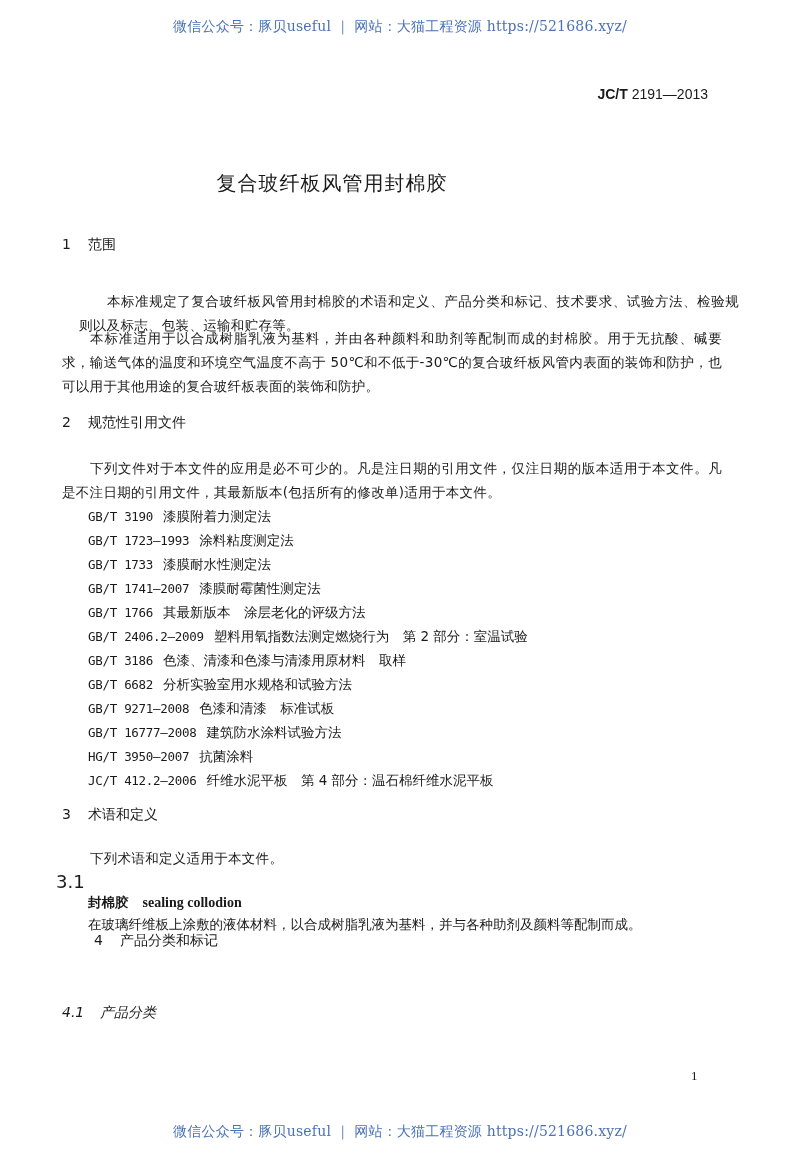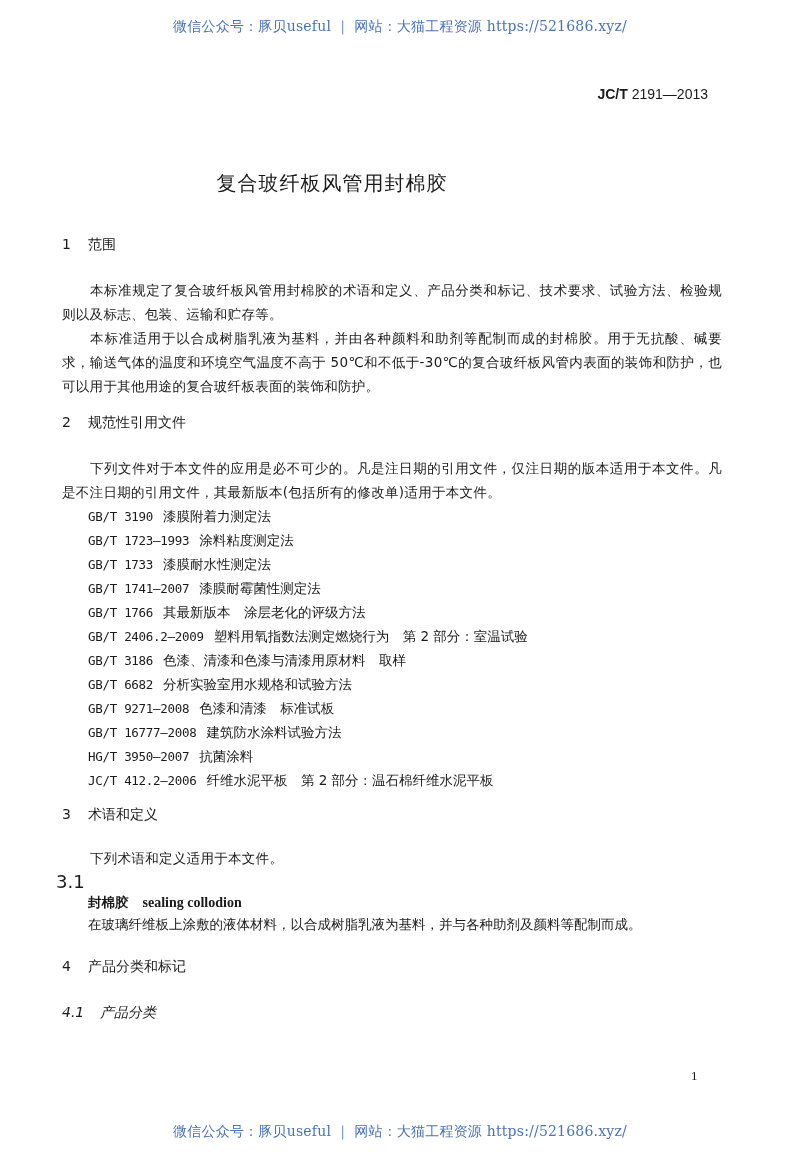--- a/index.html
+++ b/index.html
@@ -46,54 +46,54 @@
 
 <div class="std-code">
   <span>JC/T</span><span class="num"> 2191—2013</span>
 </div>
 
 <div class="doc-title">复合玻纤板风管用封棉胶</div>
 
 <div class="section-head" style="top:236px;">
   <span class="no">1</span><span>范围</span>
 </div>
-<div class="para" style="top:278px;">本标准规定了复合玻纤板风管用封棉胶的术语和定义、产品分类和标记、技术要求、试验方法、检验规则以及标志、包装、运输和贮存等。</div>
+<div class="para" style="top:289px;margin-left:17px;">本标准规定了复合玻纤板风管用封棉胶的术语和定义、产品分类和标记、技术要求、试验方法、检验规则以及标志、包装、运输和贮存等。</div>
 <div class="para" style="top:326px;">本标准适用于以合成树脂乳液为基料，并由各种颜料和助剂等配制而成的封棉胶。用于无抗酸、碱要求，输送气体的温度和环境空气温度不高于 50℃和不低于-30℃的复合玻纤板风管内表面的装饰和防护，也可以用于其他用途的复合玻纤板表面的装饰和防护。</div>
 
 <div class="section-head" style="top:414px;">
   <span class="no">2</span><span>规范性引用文件</span>
 </div>
 <div class="para" style="top:456px;">下列文件对于本文件的应用是必不可少的。凡是注日期的引用文件，仅注日期的版本适用于本文件。凡是不注日期的引用文件，其最新版本(包括所有的修改单)适用于本文件。</div>
 
 <div class="ref-list" style="top:504px;">
   <div class="ref-item"><span class="ref-code">GB/T 3190</span><span>漆膜附着力测定法</span></div>
   <div class="ref-item"><span class="ref-code">GB/T 1723—1993</span><span>涂料粘度测定法</span></div>
   <div class="ref-item"><span class="ref-code">GB/T 1733</span><span>漆膜耐水性测定法</span></div>
   <div class="ref-item"><span class="ref-code">GB/T 1741—2007</span><span>漆膜耐霉菌性测定法</span></div>
   <div class="ref-item"><span class="ref-code">GB/T 1766</span><span>其最新版本　涂层老化的评级方法</span></div>
   <div class="ref-item"><span class="ref-code">GB/T 2406.2—2009</span><span>塑料用氧指数法测定燃烧行为　第 2 部分：室温试验</span></div>
   <div class="ref-item"><span class="ref-code">GB/T 3186</span><span>色漆、清漆和色漆与清漆用原材料　取样</span></div>
   <div class="ref-item"><span class="ref-code">GB/T 6682</span><span>分析实验室用水规格和试验方法</span></div>
   <div class="ref-item"><span class="ref-code">GB/T 9271—2008</span><span>色漆和清漆　标准试板</span></div>
   <div class="ref-item"><span class="ref-code">GB/T 16777—2008</span><span>建筑防水涂料试验方法</span></div>
   <div class="ref-item"><span class="ref-code">HG/T 3950—2007</span><span>抗菌涂料</span></div>
-  <div class="ref-item"><span class="ref-code">JC/T 412.2—2006</span><span>纤维水泥平板　第 2 部分：温石棉纤维水泥平板</span></div>
+  <div class="ref-item"><span class="ref-code">JC/T 412.2—2006</span><span>纤维水泥平板　第 4 部分：温石棉纤维水泥平板</span></div>
 </div>
 
 <div class="section-head" style="top:806px;">
   <span class="no">3</span><span>术语和定义</span>
 </div>
 <div class="para" style="top:846px;">下列术语和定义适用于本文件。</div>
 <div class="term-no">3.1</div>
 <div class="term-line" style="top:894px;">
   <span style="font-weight:bold;">封棉胶</span><span class="term-en">sealing collodion</span>
 </div>
 <div class="term-line" style="top:916px;">在玻璃纤维板上涂敷的液体材料，以合成树脂乳液为基料，并与各种助剂及颜料等配制而成。</div>
 
-<div class="section-head" style="top:958px;">
+<div class="section-head" style="top:932px;margin-left:32px;">
   <span class="no">4</span><span>产品分类和标记</span>
 </div>
 <div class="section-head" style="top:1004px;font-style:italic;">
   <span class="no" style="width:38px;">4.1</span><span>产品分类</span>
 </div>
 
 <div class="page-num">1</div>
 
 <div class="watermark wm-bottom">微信公众号：豚贝useful ｜ 网站：大猫工程资源 https://521686.xyz/</div>
 

